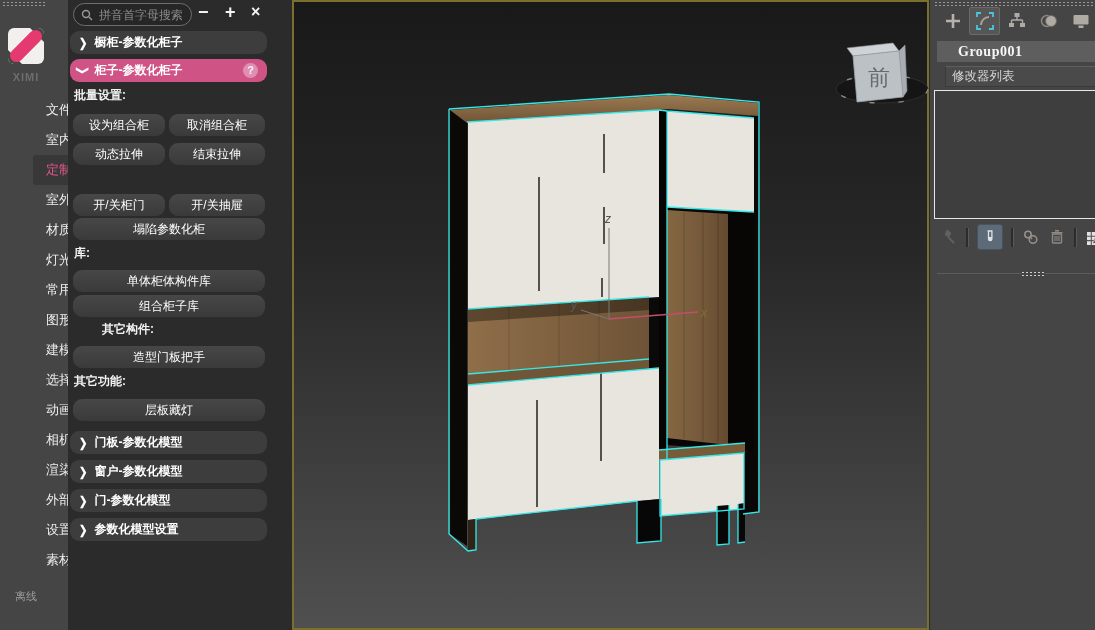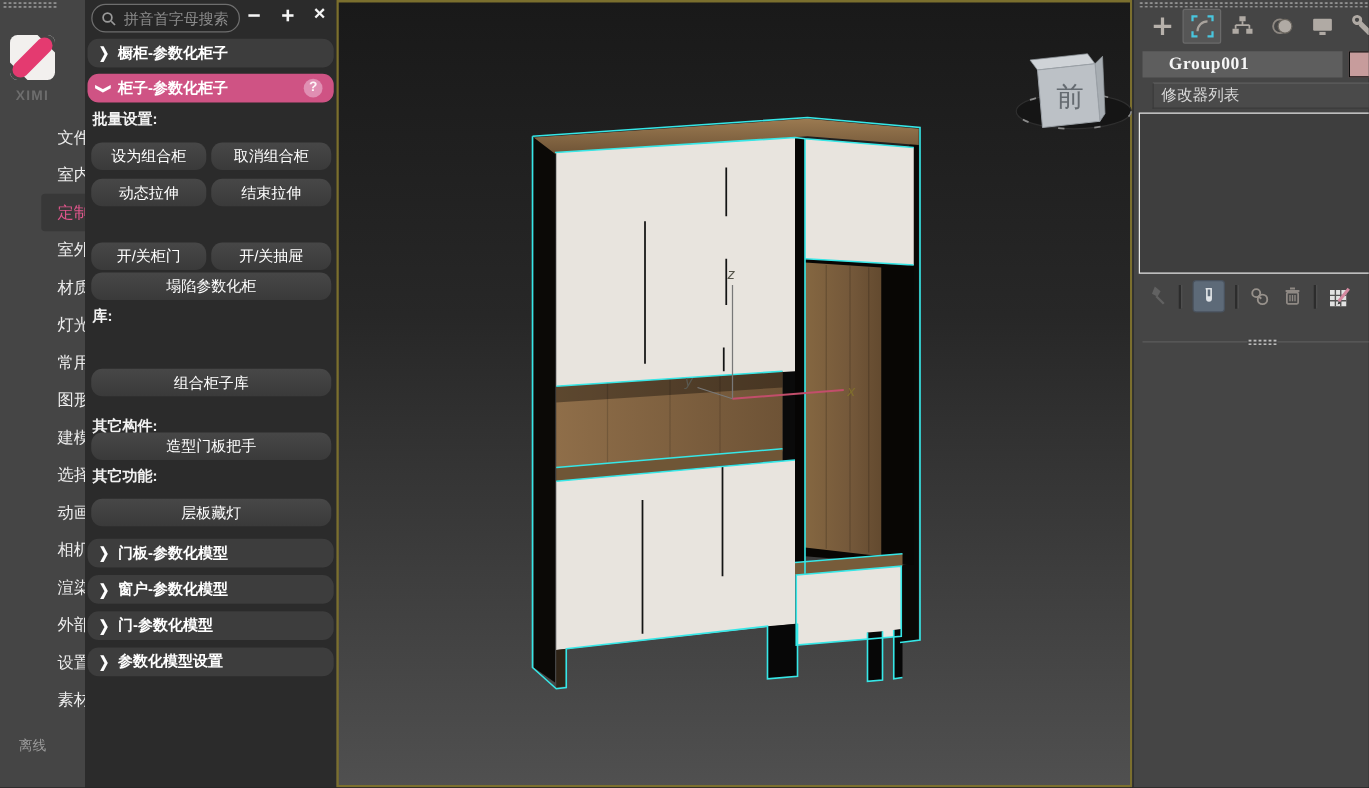--- a/index.html
+++ b/index.html
@@ -14,21 +14,21 @@
   .sidebar .grip{position:absolute;top:1px;left:2px;width:44px;height:6px;}
   .logo{position:absolute;top:28px;left:8px;width:36px;height:36px;}
   .brand{position:absolute;top:71px;left:0;width:52px;text-align:center;
          color:#6d6d6d;font-size:11px;letter-spacing:1px;font-weight:bold;}
   .side-items{position:absolute;top:95px;left:0;width:52px;margin-left:33px;}
   .side-item{height:30px;line-height:30px;text-align:center;color:#ededed;font-size:13px;cursor:default;}
   .side-item.active{background:#383838;color:#e0568c;border-radius:3px;}
   .side-status{position:absolute;top:589px;left:0;width:52px;text-align:center;color:#9b9b9b;font-size:11px;}
 
   
-  .plugin{position:relative;flex:none;width:201px;background:#2b2b2b;}
+  .plugin{position:relative;flex:none;width:224px;background:#2b2b2b;}
   .search-box{position:absolute;top:3px;left:5px;width:119px;height:23px;box-sizing:border-box;
               border:1px solid #6e6e6e;border-radius:12px;background:#262626;
               display:flex;align-items:center;padding:0 7px;gap:4px;}
   .search-box svg{flex:none;}
   .search-box input{background:transparent;border:none;outline:none;width:100%;
                     color:#c9c9c9;font-size:12px;font-family:inherit;}
   .search-box input::placeholder{color:#8b8b8b;}
   .winctl{position:absolute;top:0px;color:#f5f5f5;font-weight:bold;font-size:18px;line-height:24px;cursor:default;}
   .winctl.min{left:130px;} .winctl.plus{left:157px;} .winctl.close{left:183px;font-size:16px;}
 
@@ -141,23 +141,24 @@
 
     <div class="pbtn half-l" style="top:114px;">设为组合柜</div>
     <div class="pbtn half-r" style="top:114px;">取消组合柜</div>
     <div class="pbtn half-l" style="top:143px;">动态拉伸</div>
     <div class="pbtn half-r" style="top:143px;">结束拉伸</div>
     <div class="pbtn half-l" style="top:194px;">开/关柜门</div>
     <div class="pbtn half-r" style="top:194px;">开/关抽屉</div>
     <div class="pbtn full" style="top:218px;">塌陷参数化柜</div>
 
     <div class="plabel" style="top:245px;">库:</div>
+    <div class="pbtn full" style="top:270px;">单体柜体构件库</div>
     <div class="pbtn full" style="top:295px;">组合柜子库</div>
 
-    <div class="plabel" style="top:333px;">其它构件:</div>
+    <div class="plabel" style="top:321px;margin-left:28px;">其它构件:</div>
     <div class="pbtn full" style="top:346px;">造型门板把手</div>
 
     <div class="plabel" style="top:373px;">其它功能:</div>
     <div class="pbtn full" style="top:399px;">层板藏灯</div>
 
     <div class="sec" style="top:431px;">
       <span class="chev">❯</span>
       <span>门板-参数化模型</span>
     </div>
     <div class="sec" style="top:460px;">

